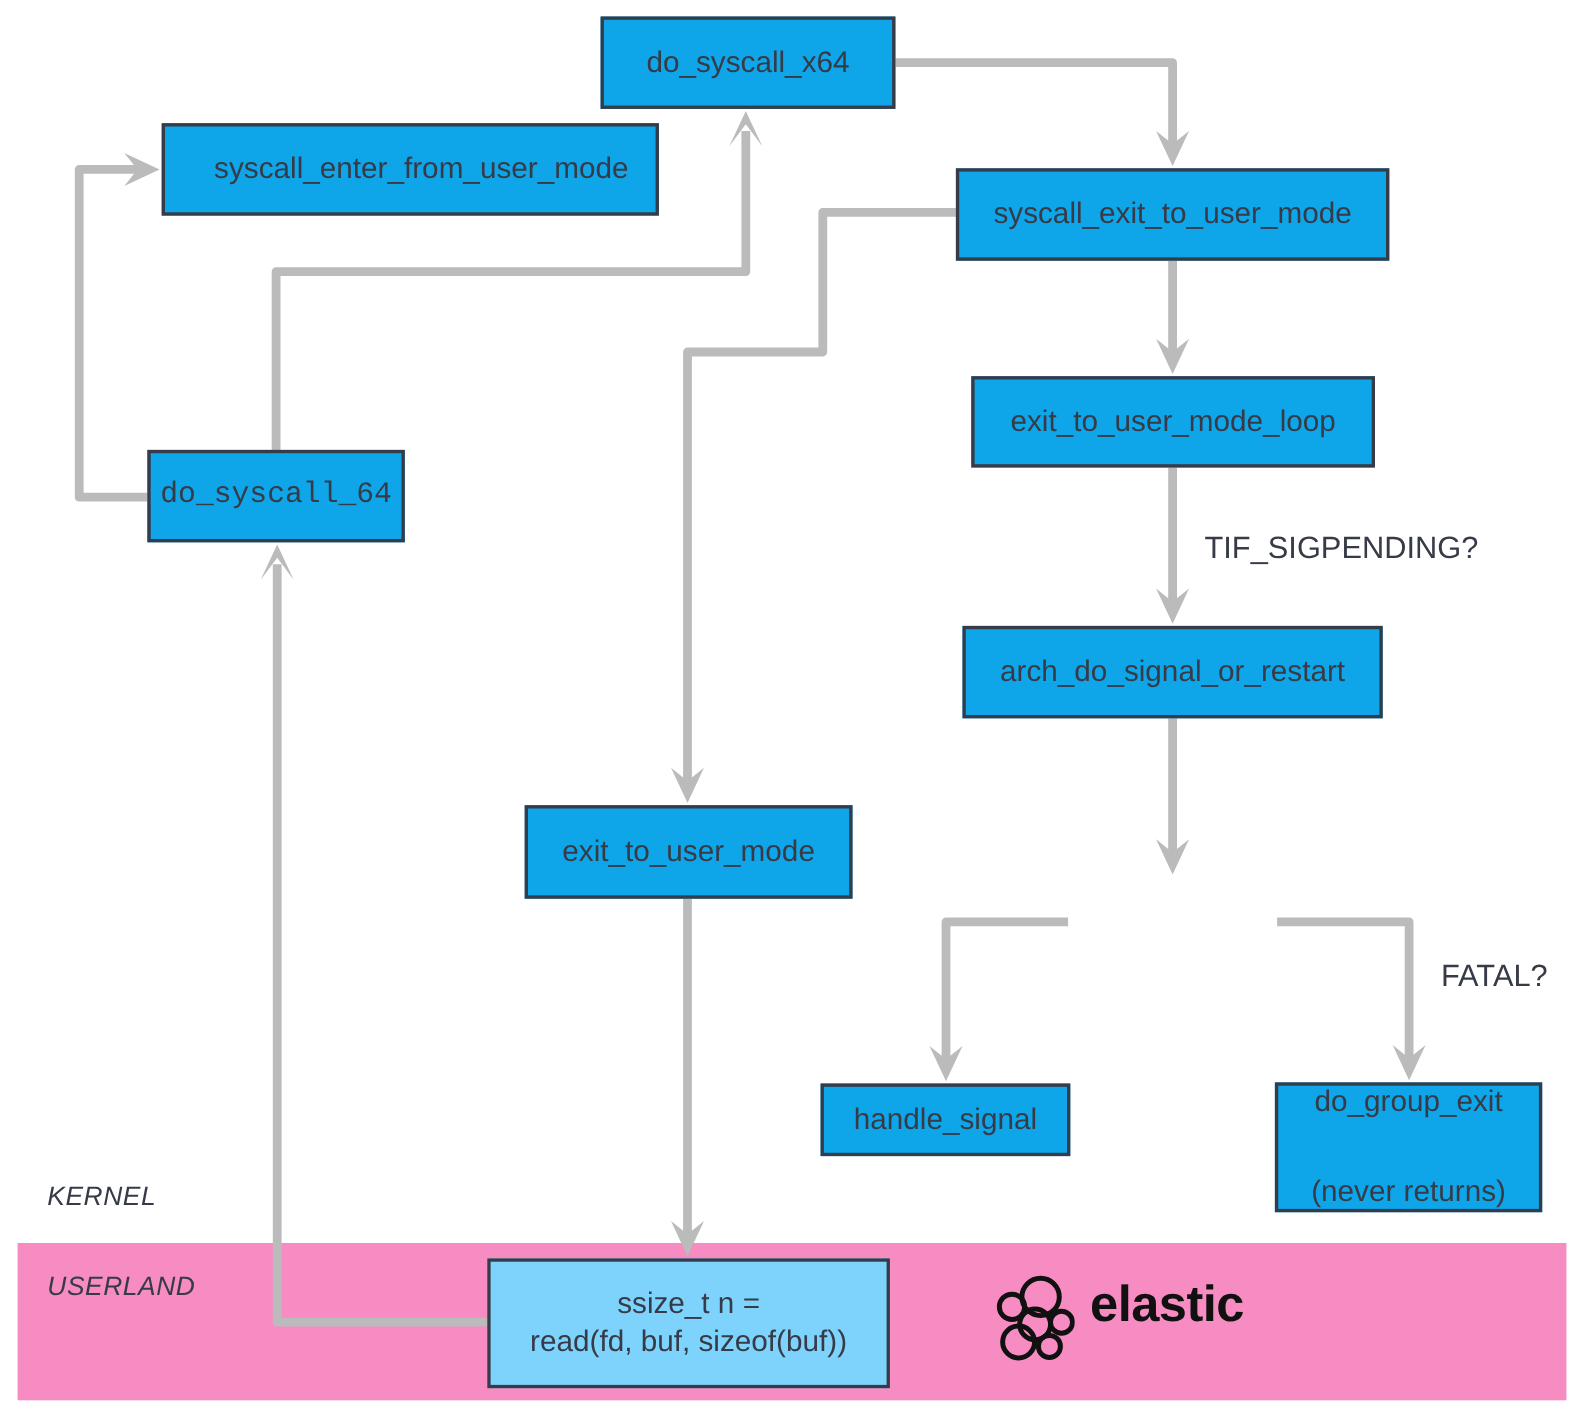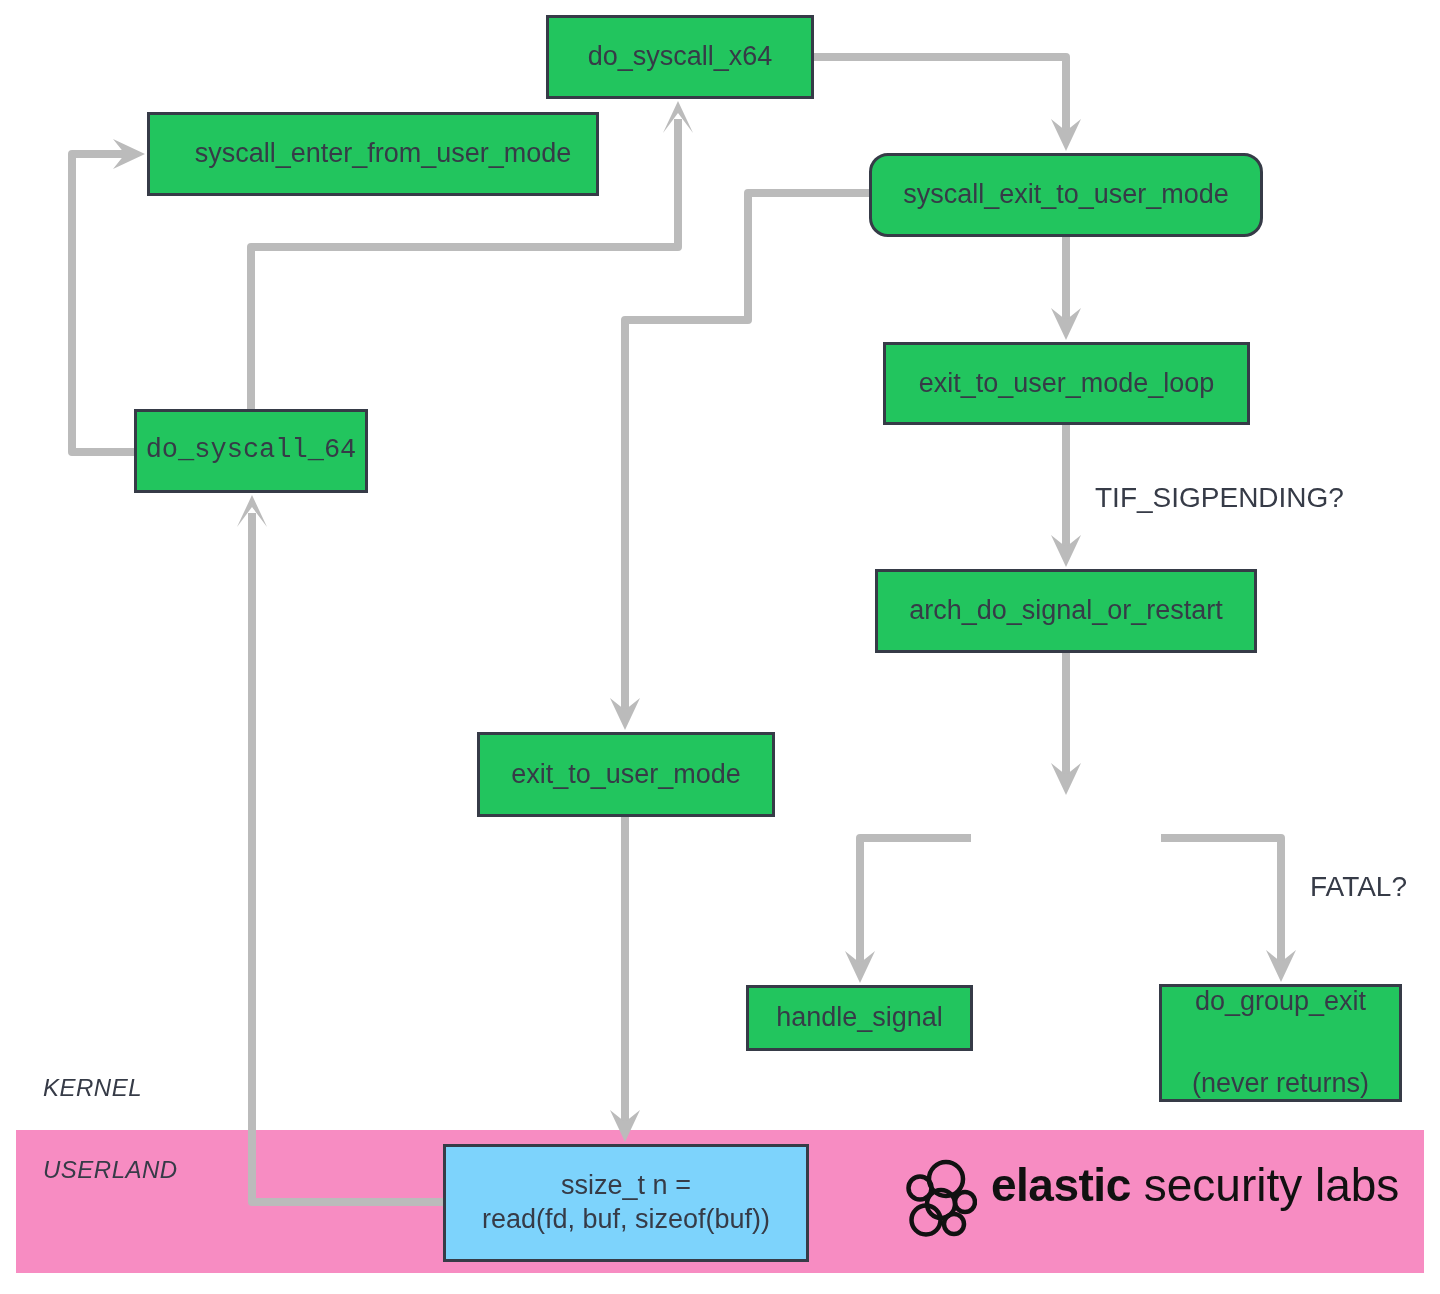--- a/index.html
+++ b/index.html
@@ -26,21 +26,21 @@
     fill: none;
     stroke: #bbbbbb;
     stroke-width: 8px;
     stroke-linejoin: round;
     stroke-linecap: butt;
   }
   svg.wires polygon { fill: #bbbbbb; }
   .node {
     position: absolute;
     box-sizing: border-box;
-    background: #22c55e;
+    background: #0ea5e9;
     border: 3px solid #363b47;
     color: #363b47;
     font-size: 27px;
     display: flex;
     flex-direction: column;
     align-items: center;
     justify-content: center;
     text-align: center;
     line-height: 1.25;
     white-space: nowrap;
@@ -120,21 +120,21 @@
   </div>
 
   <div class="node" style="left:147px; top:112px; width:452px; height:84px;padding-left:20px;">
     <span>syscall_enter_from_user_mode</span>
   </div>
 
   <div class="node" style="left:134px; top:409px; width:234px; height:84px;font-family:Liberation Mono, monospace;">
     <span>do_syscall_64</span>
   </div>
 
-  <div class="node" style="left:869px; top:153px; width:394px; height:84px;border-radius:19px;">
+  <div class="node" style="left:869px; top:153px; width:394px; height:84px;">
     <span>syscall_exit_to_user_mode</span>
   </div>
 
   <div class="node" style="left:883px; top:342px; width:367px; height:83px;">
     <span>exit_to_user_mode_loop</span>
   </div>
 
   <div class="node" style="left:875px; top:569px; width:382px; height:84px;">
     <span>arch_do_signal_or_restart</span>
   </div>
@@ -169,16 +169,15 @@
       <g fill="none" stroke="#111111" stroke-width="4.5">
         <circle cx="41" cy="21" r="17"></circle>
         <circle cx="15" cy="30" r="11.5"></circle>
         <circle cx="60" cy="44" r="10"></circle>
         <circle cx="36" cy="46" r="14"></circle>
         <circle cx="21" cy="62" r="14.5"></circle>
         <circle cx="49" cy="66" r="10"></circle>
       </g>
     </svg>
     <span class="logo-bold">elastic</span>
-    <span class="logo-light">security labs</span>
   </div>
 
 </div>
 
 </body></html>

